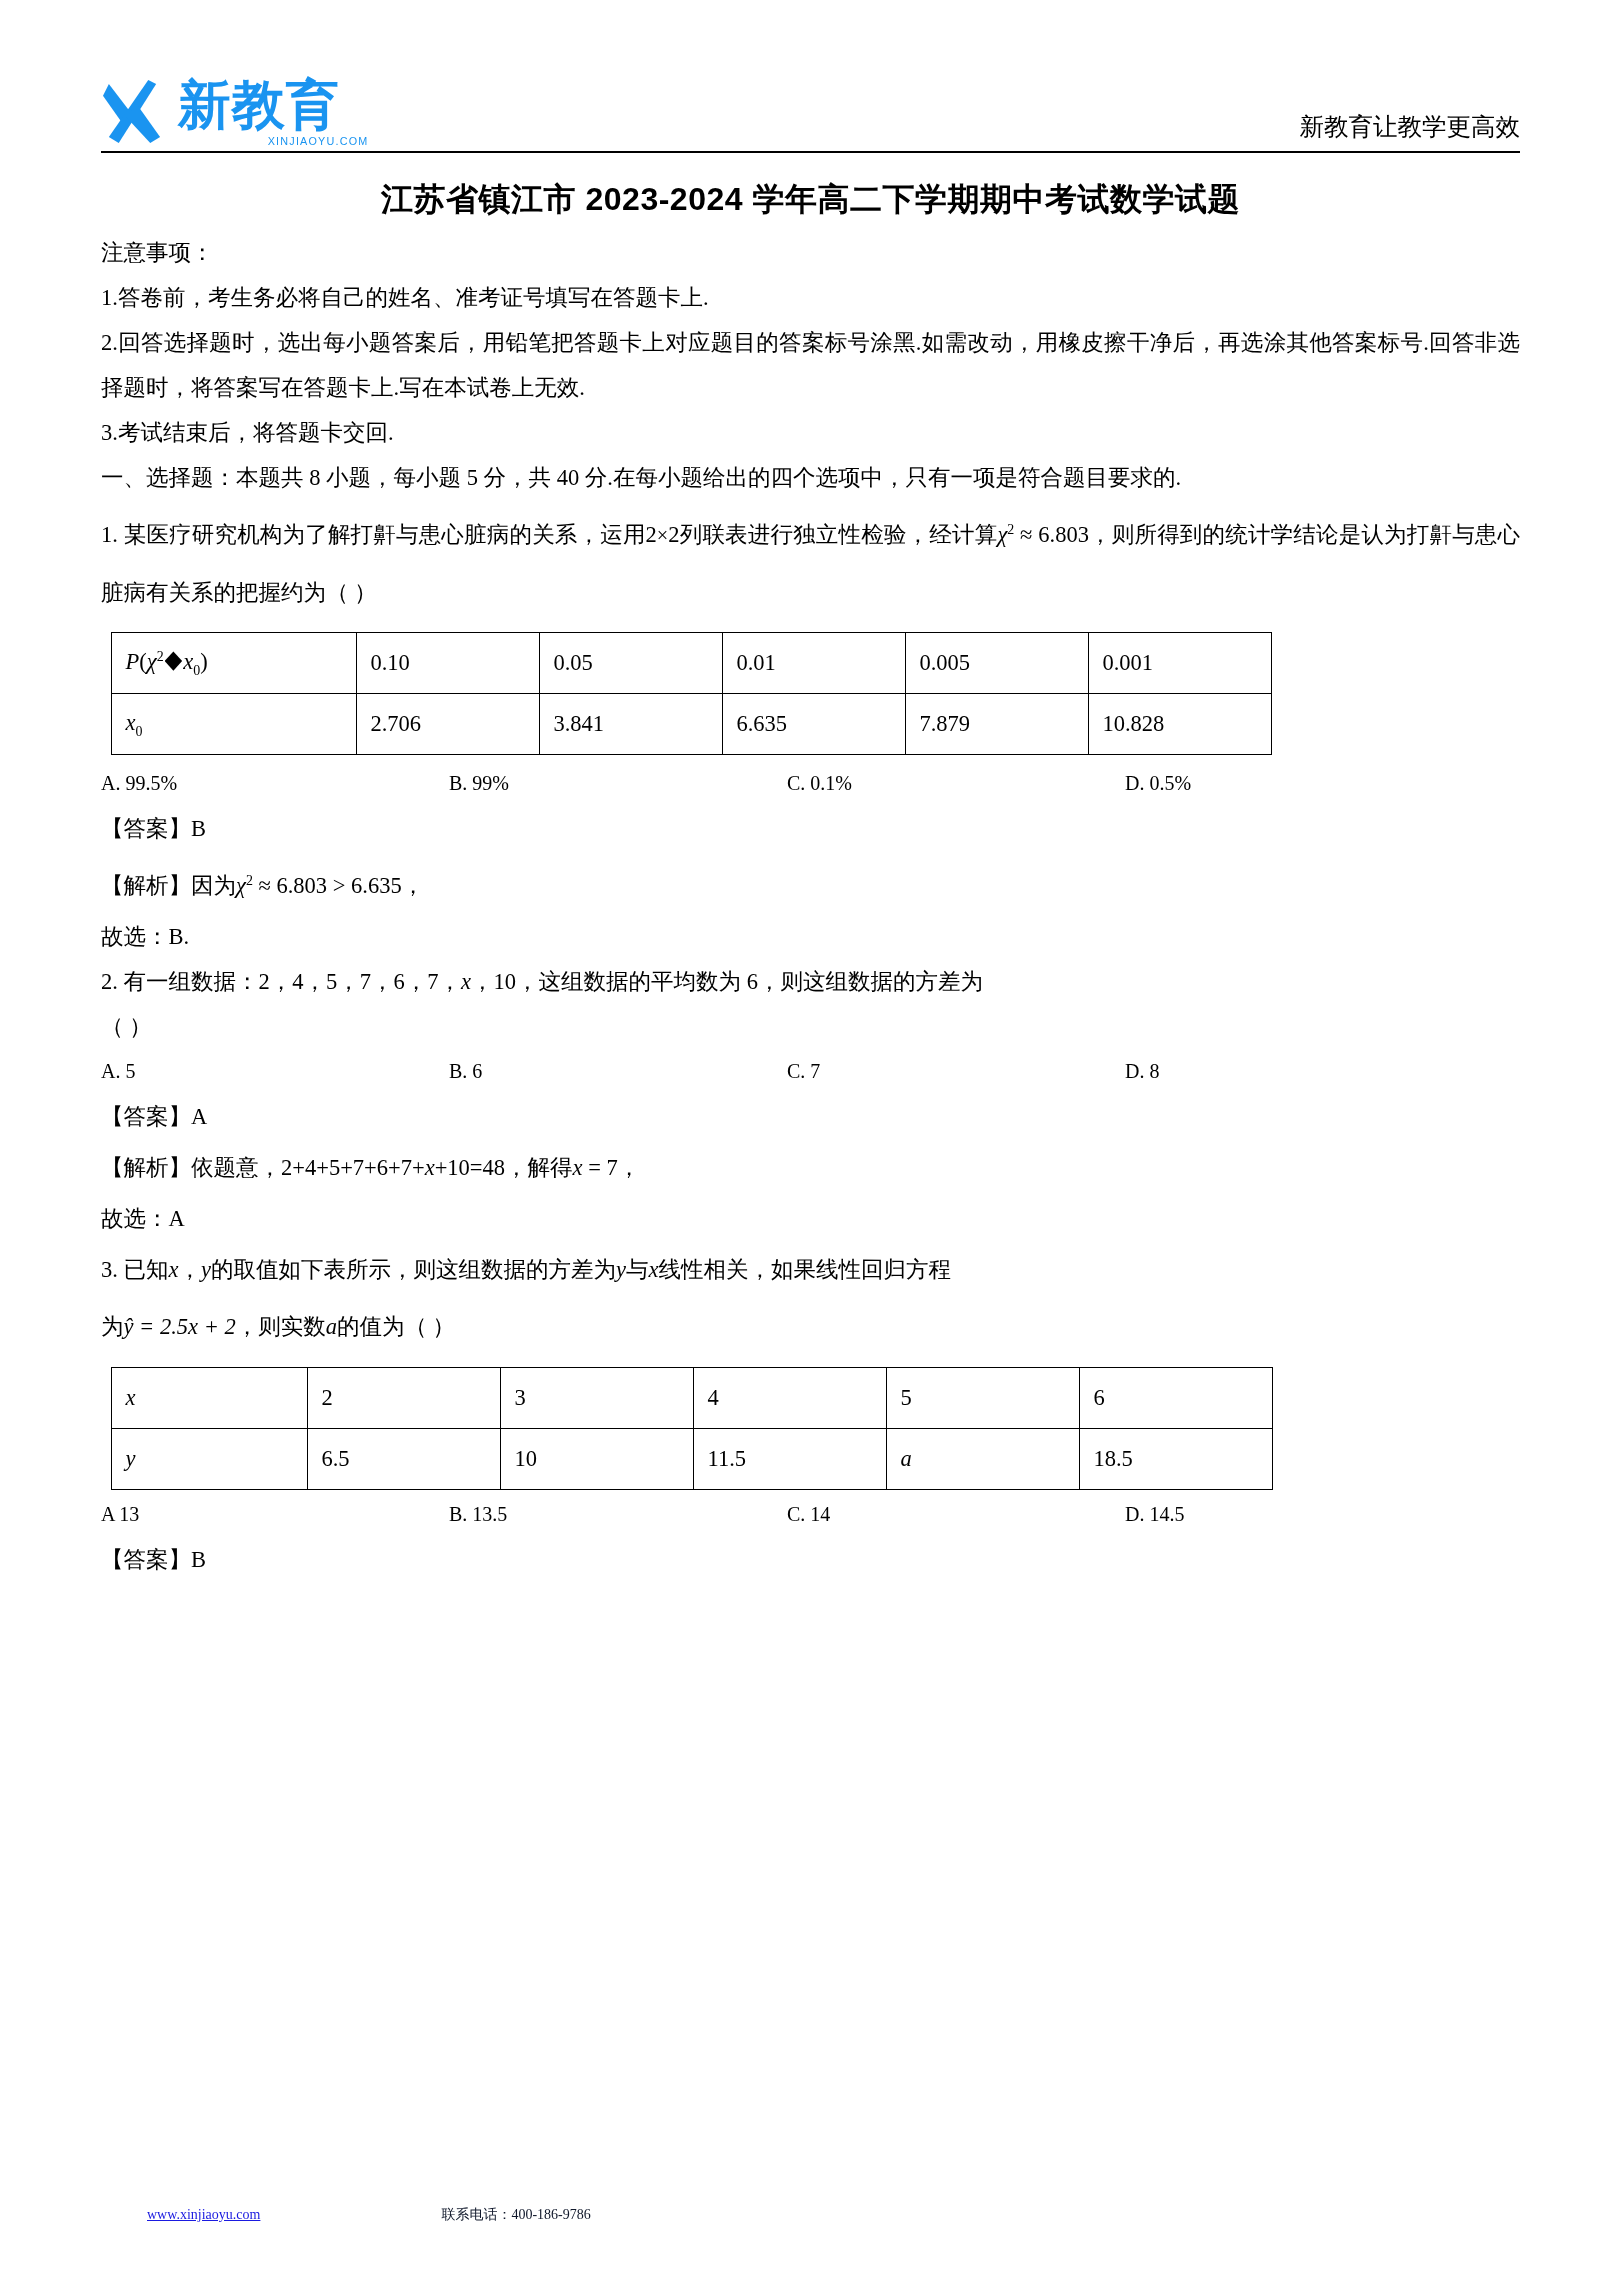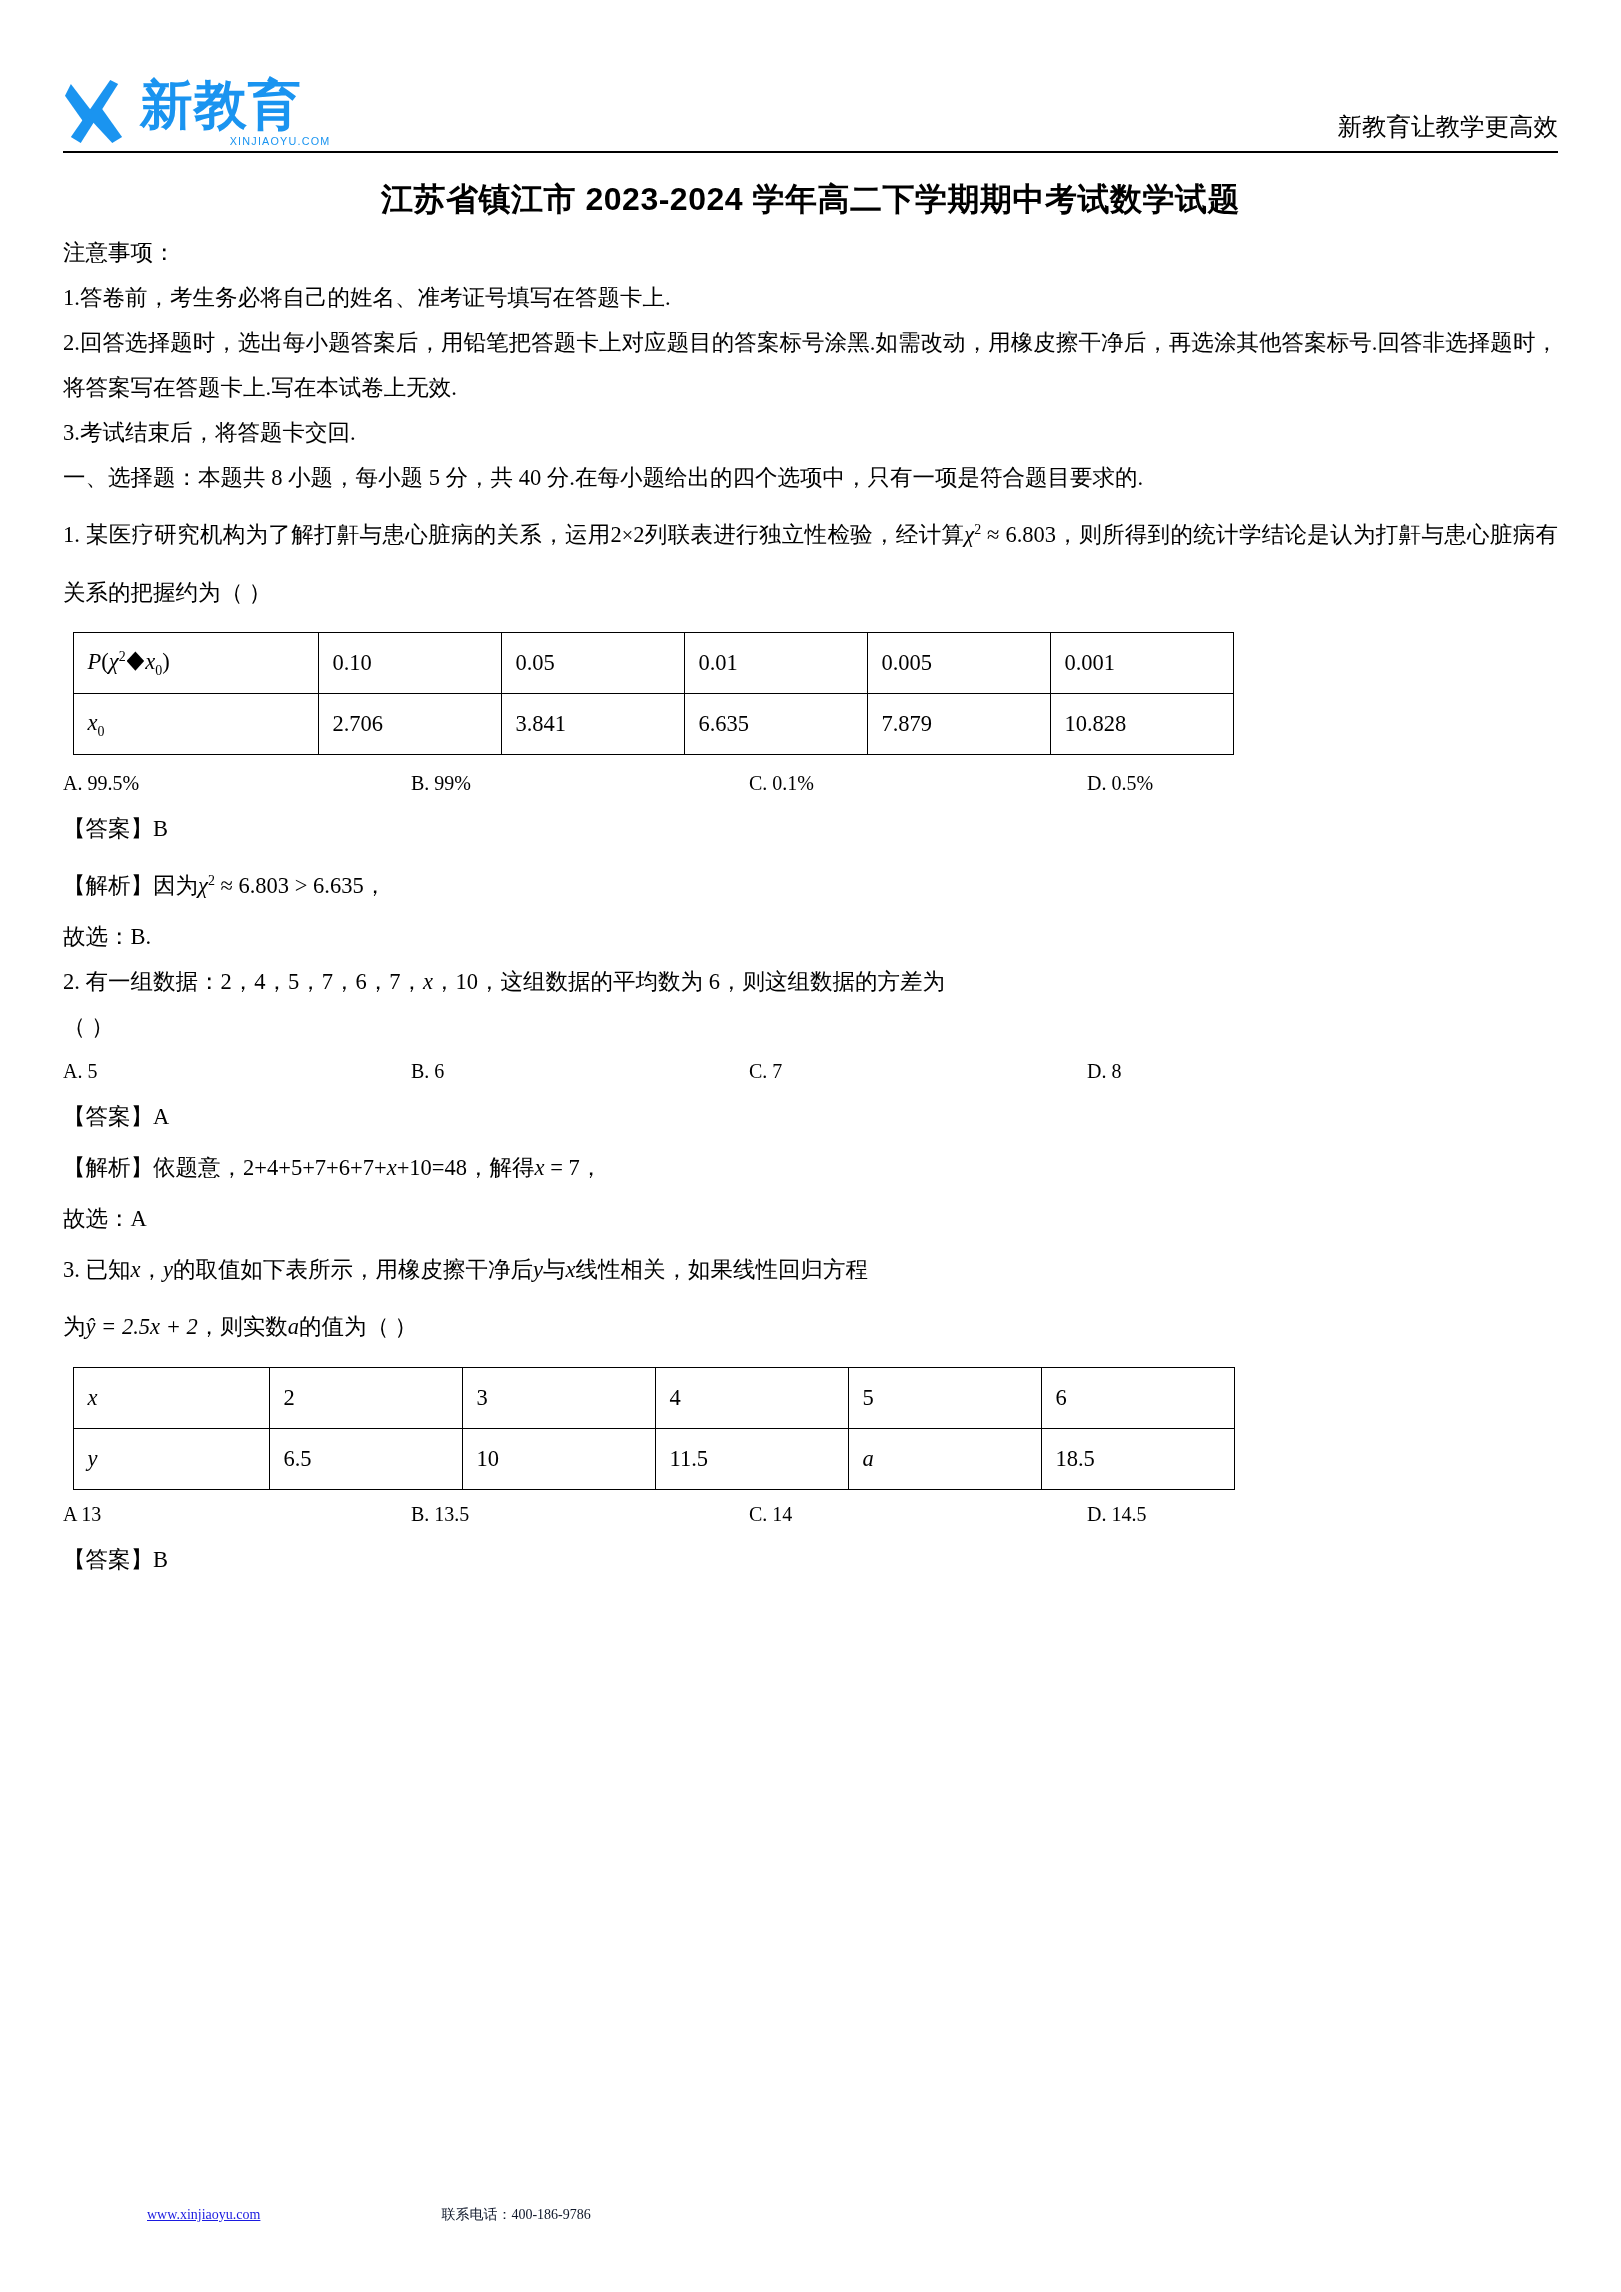--- a/index.html
+++ b/index.html
@@ -11,21 +11,21 @@
     font-family: "Liberation Serif", "DejaVu Serif", serif;
     color: #000000;
   }
   #page {
     position: relative;
     width: 1621px;
     height: 2293px;
     margin: 0 auto;
     background: #ffffff;
     box-sizing: border-box;
-    padding: 0 63px;
+    padding: 0 101px;
     overflow: hidden;
   }
 
   
   .header {
     position: relative;
     height: 147px;
     padding-top: 51px;
     box-sizing: border-box;
     display: flex;
@@ -266,21 +266,21 @@
   </p>
 
   <p class="para loose">
     <span>【解析】</span><span>依题意，</span><span class="mn">2+4+5+7+6+7+<span class="mi">x</span>+10=48</span><span>，解得</span><span class="mi">x</span><span class="mn"> = 7</span><span>，</span>
   </p>
 
 
   <p class="para">故选：A</p>
 
   <p class="para loose">
-    <span>3. 已知</span><span class="mi">x</span><span>，</span><span class="mi">y</span><span>的取值如下表所示，用橡皮擦干净后</span><span class="mi">y</span><span>与</span><span class="mi">x</span><span>线性相关，如果线性回归方程</span>
+    <span>3. 已知</span><span class="mi">x</span><span>，</span><span class="mi">y</span><span>的取值如下表所示，则这组数据的方差为</span><span class="mi">y</span><span>与</span><span class="mi">x</span><span>线性相关，如果线性回归方程</span>
   </p>
   <p class="para loose">
     <span>为</span><span class="mi">ŷ = 2.5x + 2</span><span>，则实数</span><span class="mi">a</span><span>的值为（      ）</span>
   </p>
 
   <table class="qtable t3">
     <tbody>
         <tr>
       <td><span class="mi">x</span></td>
       <td>2</td>

